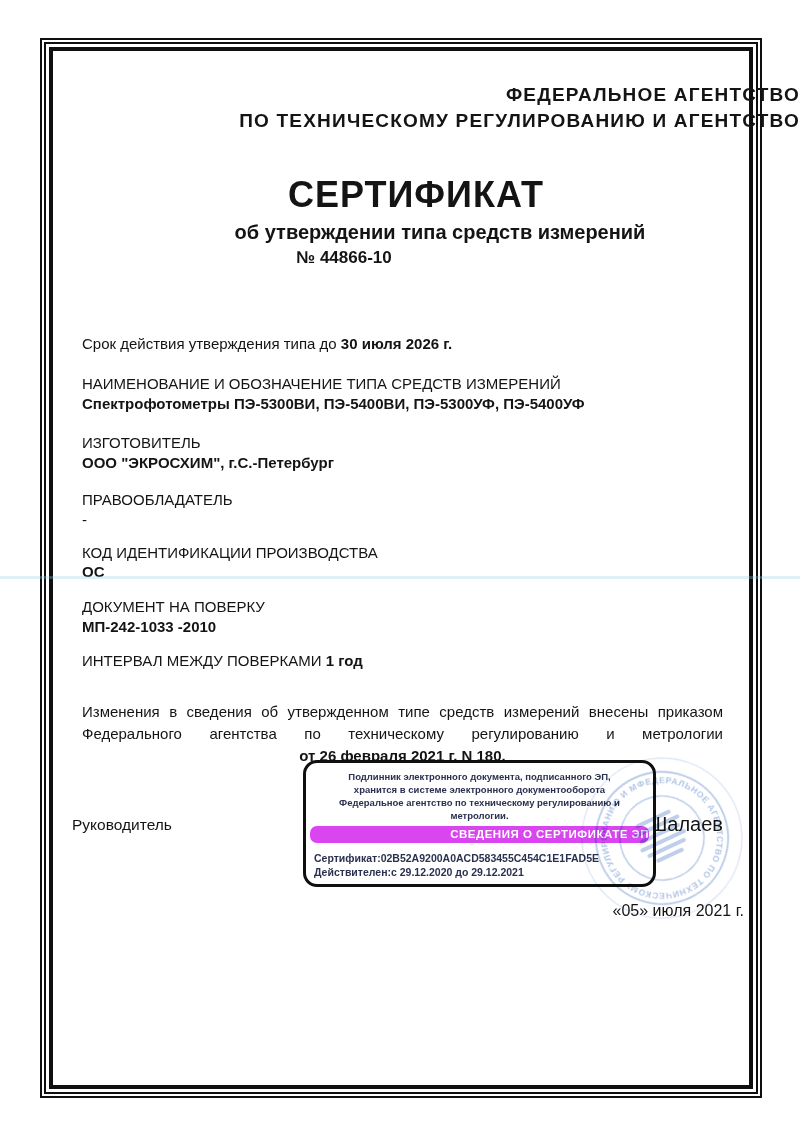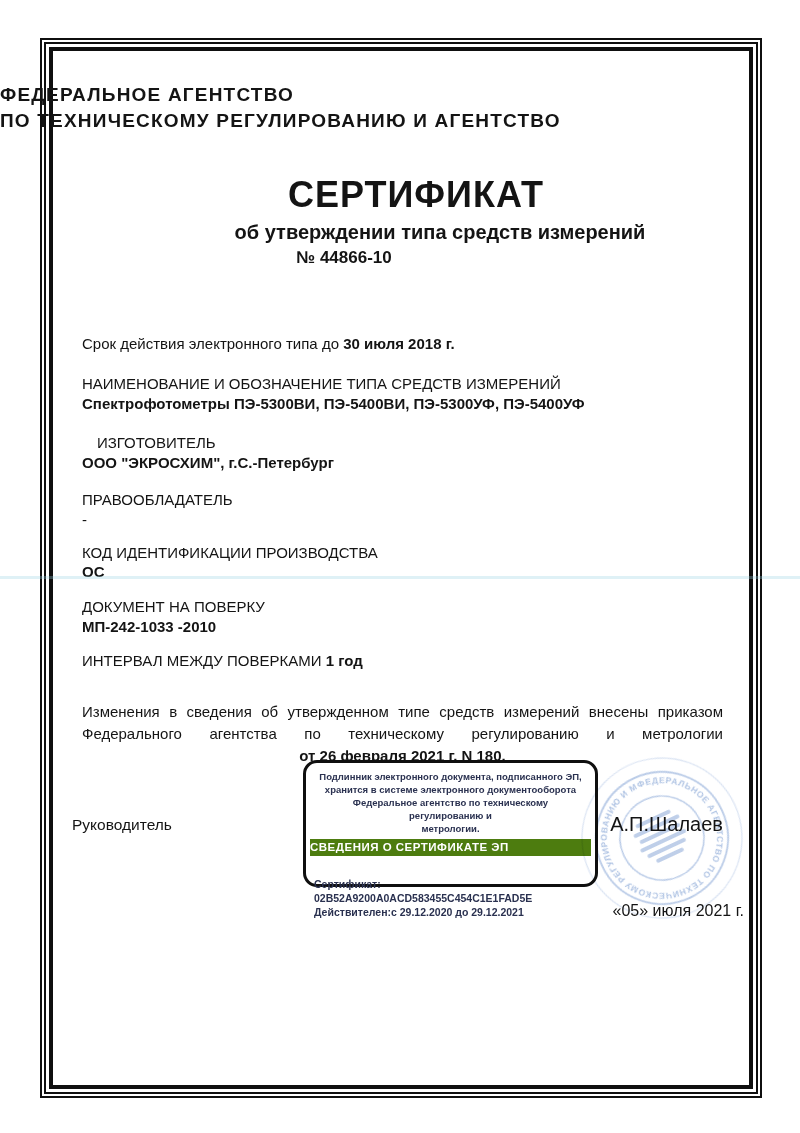--- a/index.html
+++ b/index.html
@@ -9,50 +9,50 @@
   .frame-a{position:absolute;left:40px;top:38px;width:722px;height:1060px;
            border:2px solid #0f0f0f;box-sizing:border-box;}
   .frame-b{position:absolute;left:2px;top:2px;right:2px;bottom:2px;
            border:2px solid #0f0f0f;}
   .frame-c{position:absolute;left:3px;top:3px;right:3px;bottom:3px;
            border:4px solid #0f0f0f;}
   
   .scanline{position:absolute;left:0;top:576px;width:800px;height:3px;
             background:rgba(150,210,225,0.30);z-index:30;pointer-events:none;}
   
-  .hdr{position:absolute;left:0;width:800px;text-align:left;font-weight:bold;}
+  .hdr{position:absolute;left:0;width:800px;text-align:right;font-weight:bold;}
   .hdr1{top:84px;font-size:19px;letter-spacing:1.2px;}
   .hdr2{top:110px;font-size:19px;letter-spacing:1.2px;}
   .title{position:absolute;left:16px;top:174px;width:800px;text-align:center;
          font-size:36px;font-weight:bold;letter-spacing:1px;}
   .subtitle{position:absolute;left:0;top:221px;width:800px;text-align:center;
             font-size:20px;font-weight:600;padding-left:40px;}
   .number{position:absolute;left:0;top:248px;width:688px;text-align:center;
           font-size:17px;font-weight:bold;}
   
   .line{position:absolute;left:82px;font-size:15px;white-space:nowrap;}
   .b{font-weight:bold;}
   
   .para{position:absolute;left:82px;top:701px;width:641px;font-size:15px;line-height:22px;}
   .jline{text-align:justify;text-align-last:justify;}
   .para .b{text-align:center;display:block;}
   
   .sig-role{position:absolute;left:72px;top:816px;font-size:15.5px;}
   .sig-name{position:absolute;right:77px;top:813px;font-size:20px;}
   .sig-date{position:absolute;right:56px;top:902px;font-size:16px;}
   
-  .stamp{position:absolute;left:303px;top:760px;width:295px;height:127px;
+  .stamp{position:absolute;left:303px;top:760px;width:353px;height:127px;
          background:#ffffff;border:3px solid #0f0f0f;border-radius:14px;
          box-sizing:border-box;z-index:10;}
   .stamp-top{margin:7px 10px 0 10px;text-align:center;font-size:9.5px;line-height:13px;
              font-weight:600;color:#2a3150;}
-  .stamp-bar{margin:4px 4px 0 4px;background:#4d7c0f;color:#ffffff;height:17px;
-             line-height:17px;text-align:left;font-size:11.5px;font-weight:bold;
-             letter-spacing:0.5px;}
-  .stamp-rows{margin:21px 0 0 8px;font-size:10.5px;line-height:14px;font-weight:600;
+  .stamp-bar{margin:4px 4px 0 4px;background:#d946ef;color:#ffffff;height:17px;
+             line-height:17px;text-align:right;font-size:11.5px;font-weight:bold;
+             letter-spacing:0.5px;border-radius:7px;}
+  .stamp-rows{margin:8px 0 0 8px;font-size:10.5px;line-height:14px;font-weight:600;
               color:#2a3150;}
   .stamp-rows .lbl{display:inline-block;min-width:64px;}
   
   .seal{position:absolute;left:577px;top:753px;width:170px;height:170px;z-index:20;
         mix-blend-mode:multiply;opacity:0.62;pointer-events:none;}
 </style>
 </head>
 <body>
 
 <div id="page">
@@ -63,27 +63,27 @@
     </div>
   </div>
 
   <div class="hdr hdr1">ФЕДЕРАЛЬНОЕ АГЕНТСТВО</div>
   <div class="hdr hdr2">ПО ТЕХНИЧЕСКОМУ РЕГУЛИРОВАНИЮ И АГЕНТСТВО</div>
   <div class="title">СЕРТИФИКАТ</div>
   <div class="subtitle">об утверждении типа средств измерений</div>
   <div class="number">№ 44866-10</div>
 
   <div class="line" style="top:335px;">
-    <span>Срок действия электронного типа до </span><span class="b">30 июля 2018 г.</span>
+    <span>Срок действия утверждения типа до </span><span class="b">30 июля 2026 г.</span>
   </div>
 
   <div class="line" style="top:375px;text-align:center;">НАИМЕНОВАНИЕ И ОБОЗНАЧЕНИЕ ТИПА СРЕДСТВ ИЗМЕРЕНИЙ</div>
   <div class="line b" style="top:395px;">Спектрофотометры ПЭ-5300ВИ, ПЭ-5400ВИ, ПЭ-5300УФ, ПЭ-5400УФ</div>
 
-  <div class="line" style="top:434px;margin-left:15px;">ИЗГОТОВИТЕЛЬ</div>
+  <div class="line" style="top:434px;">ИЗГОТОВИТЕЛЬ</div>
   <div class="line b" style="top:454px;">ООО "ЭКРОСХИМ", г.С.-Петербург</div>
 
   <div class="line" style="top:491px;">ПРАВООБЛАДАТЕЛЬ</div>
   <div class="line" style="top:511px;">-</div>
 
   <div class="line" style="top:544px;">КОД ИДЕНТИФИКАЦИИ ПРОИЗВОДСТВА</div>
   <div class="line b" style="top:563px;">ОС</div>
 
   <div class="line" style="top:598px;">ДОКУМЕНТ НА ПОВЕРКУ</div>
   <div class="line b" style="top:618px;">МП-242-1033 -2010</div>

